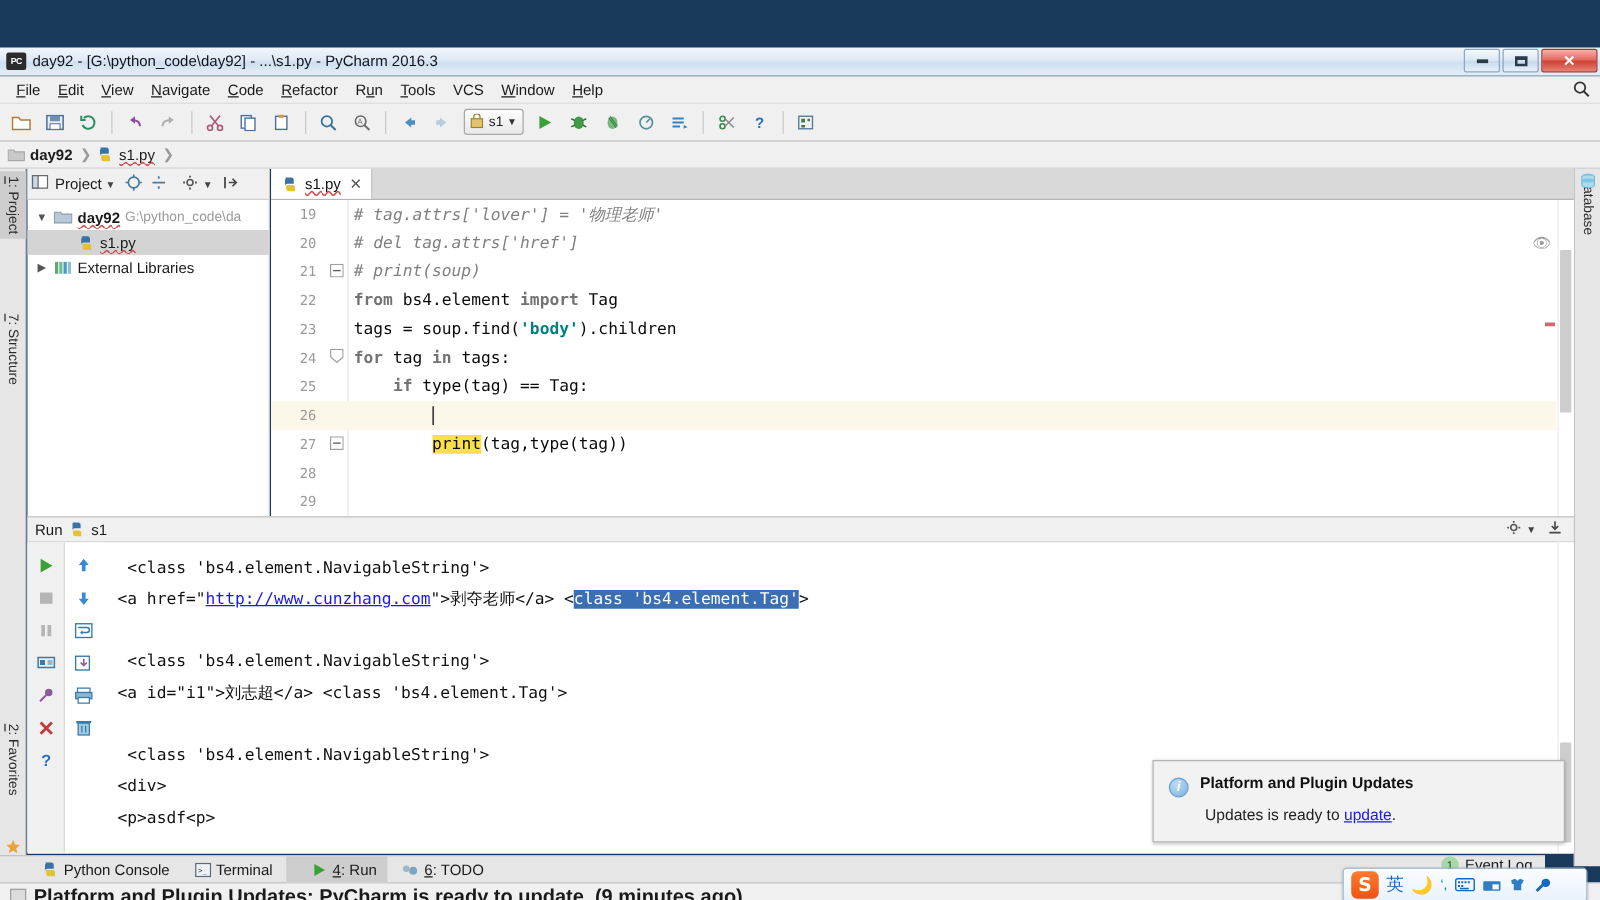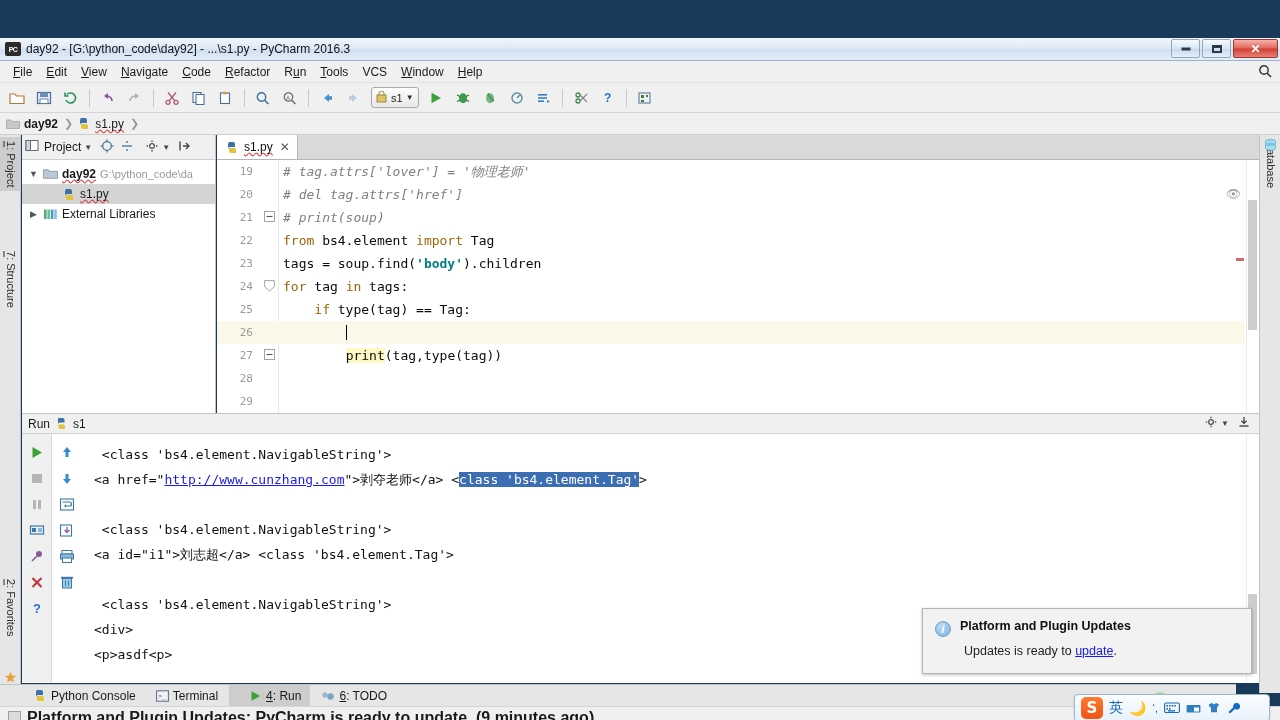--- a/index.html
+++ b/index.html
@@ -136,24 +136,24 @@
   .cline.hl { background: #fcf8e9; }
   .lnum {
     width: 44px; text-align: right; padding-right: 8px; color: #9a9a9a;
     font-family: "DejaVu Sans Mono", monospace; font-size: 11px; flex: 0 0 auto;
   }
   .fold { width: 16px; text-align: center; color: #888; font-size: 10px; flex: 0 0 auto; }
   .ctext {
     font-family: "DejaVu Sans Mono", monospace; font-size: 13px; color: #0a0a0a;
     white-space: pre; padding-left: 6px;
   }
-  .k { color: #a16207; font-weight: normal; }
+  .k { color: #737373; font-weight: bold; }
   .s { color: #008080; font-weight: bold; }
   .cm { color: #808080; font-style: italic; }
-  .occ { background: #fef9c3; }
+  .occ { background: #fde047; }
   .caret { display: inline-block; width: 1px; height: 15px; background: #000; vertical-align: -3px; }
   .edit-scroll { position: absolute; right: 0; top: 0; width: 13px; height: 253px; background: #fff; border-left: 1px solid #ececec; }
   .edit-thumb { position: absolute; right: 2px; top: 40px; width: 9px; height: 130px; background: #cdcdcd; border-radius: 1px; }
   .eye-icon { position: absolute; right: 18px; top: 27px; color: #9a9a9a; font-size: 12px; }
   .err-stripe { position: absolute; right: 15px; top: 98px; width: 8px; height: 3px; background: #d06a6a; }
 
   
   .runpanel { position: absolute; top: 375px; left: 22px; width: 1237px; height: 270px; background: #fff; }
   .run-head {
     height: 21px; background: #f0f0f0; border-top: 1px solid #c3c3c3; border-bottom: 1px solid #cfcfcf;
@@ -188,21 +188,21 @@
     background: radial-gradient(circle at 35% 30%, #bddcf5, #7cb2e0);
     border: 1px solid #6a9fd0; color: #fff; font-weight: bold; font-size: 11px;
     display: inline-flex; align-items: center; justify-content: center;
     font-style: italic; margin-right: 9px; vertical-align: -3px;
   }
 
   
   .twbar {
     position: absolute; top: 646px; left: 0; width: 1236px; height: 22px;
     background: #e6e6e6; border-top: 1px solid #c3c3c3;
-    display: flex; align-items: flex-end; padding-left: 24px; gap: 2px;
+    display: flex; align-items: flex-start; padding-left: 24px; gap: 2px;
   }
   .twtab { display: flex; align-items: center; gap: 4px; padding: 2px 9px; font-size: 12px; color: #1a1a1a; height: 21px; }
   .twtab.active { background: #cdcdcd; padding-left: 20px; }
   .twtab u { text-decoration: underline; }
   .evlog { margin-left: auto; display: flex; align-items: center; gap: 5px; padding-right: 10px; font-size: 12px; color: #1a1a1a; }
   .badge {
     width: 14px; height: 14px; border-radius: 50%; background: #a8d8a8;
     color: #1c4c1c; font-size: 9px; display: flex; align-items: center; justify-content: center;
   }
 

